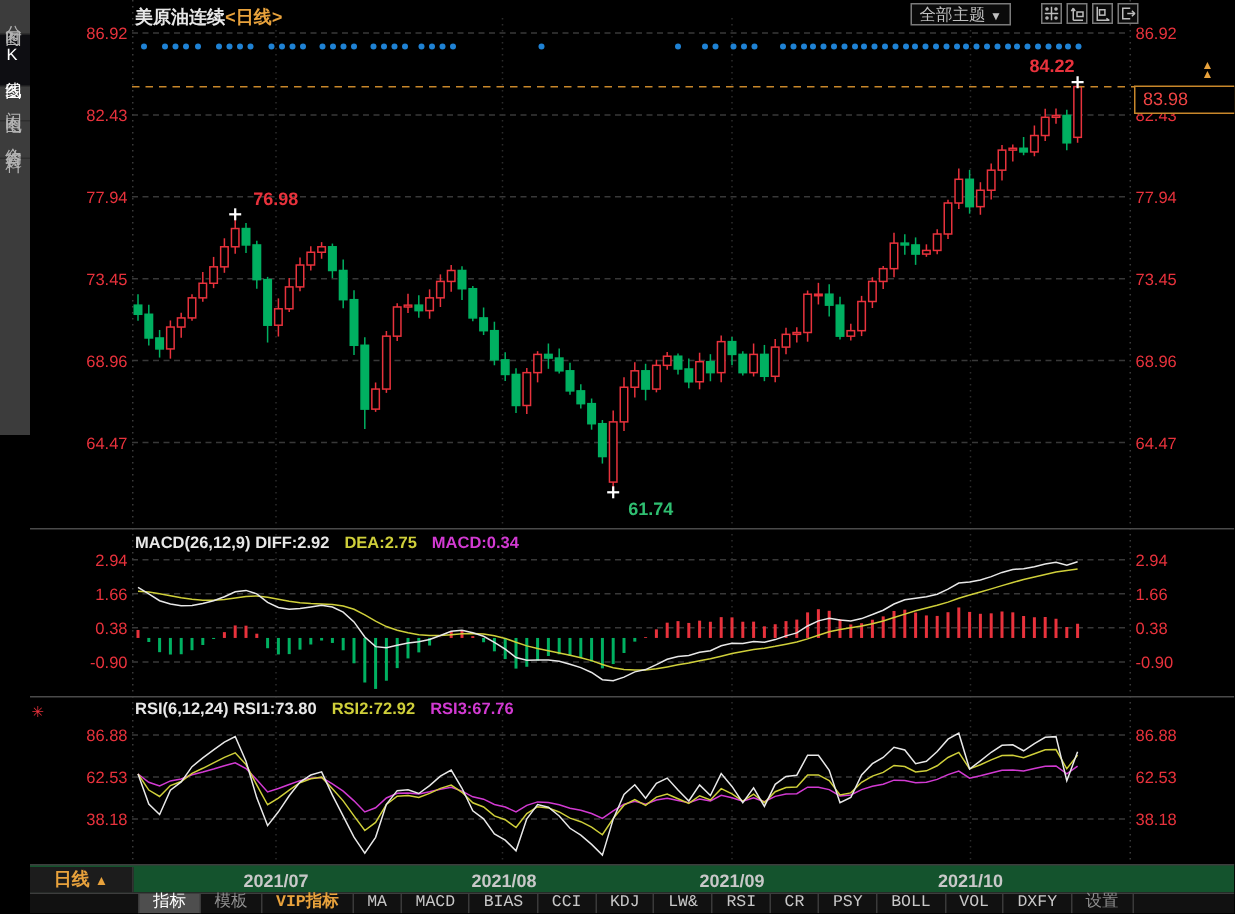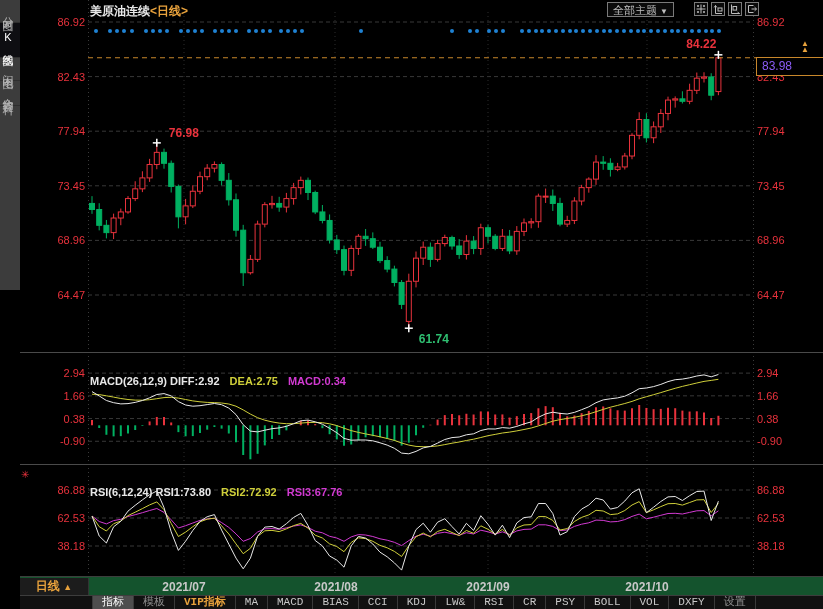--- a/index.html
+++ b/index.html
@@ -5,40 +5,40 @@
   html,body{margin:0;padding:0;background:#000;}
   .app{position:relative;width:823px;height:609px;background:#000;overflow:hidden;
        font-family:"Liberation Sans",sans-serif;color:#ccc;-webkit-font-smoothing:none;}
   
   .sidebar{position:absolute;left:0;top:0;width:20px;height:290px;background:#3c3c3c;z-index:5;}
   .side-item{writing-mode:vertical-lr;text-orientation:upright;width:20px;padding:8px 0;
        text-align:center;font-size:11px;letter-spacing:2px;color:#b4b4b4;cursor:pointer;
        border-bottom:1px solid #2e2e2e;margin:0 auto;display:block;}
   .side-item.sel{background:#0e0e12;color:#fff;}
   
-  .chart-title{position:absolute;left:90px;top:3px;font-size:12px;font-weight:bold;z-index:6;}
+  .chart-title{position:absolute;left:90px;top:3px;font-size:12px;font-weight:bold;z-index:6;font-family:Liberation Mono, monospace;}
   .chart-title .sym{color:#e8e8e8;}
   .chart-title .per{color:#e8a23c;}
   
   .theme-btn{position:absolute;left:607px;top:2px;height:15px;line-height:15px;padding:0 5px;
        border:1px solid #7a7a7a;color:#c0c0c0;font-size:11px;background:#0a0a0a;cursor:pointer;z-index:6;}
   .theme-btn .arr{font-size:8px;color:#c0c0c0;}
   .tool-icons{position:absolute;left:694px;top:2px;display:flex;gap:3px;z-index:6;}
   .tool-btn{width:14px;height:14px;border:1px solid #7a7a7a;background:#0a0a0a;cursor:pointer;
        display:flex;align-items:center;justify-content:center;padding:0;}
   .tool-btn svg{stroke:#bdbdbd;fill:none;stroke-width:1;}
   
-  .panel-label{position:absolute;left:90px;font-size:11px;font-weight:bold;z-index:6;white-space:nowrap;margin-top:19px;}
+  .panel-label{position:absolute;left:90px;font-size:11px;font-weight:bold;z-index:6;white-space:nowrap;}
   .panel-label .w{color:#e8e8e8;margin-right:10px;}
   .panel-label .y{color:#cfcf3a;margin-right:10px;}
   .panel-label .m{color:#d23ad2;}
   .rsi-alert{position:absolute;left:21px;top:469px;color:#e8323c;font-size:10px;z-index:6;}
   
   .price-tag{position:absolute;left:756px;top:57px;width:61px;height:17px;border:1px solid #c8872b;
-       background:#000;color:#8b5cf6;font-size:12px;line-height:17px;padding-left:5px;z-index:7;}
+       background:#000;color:#ef4444;font-size:12px;line-height:17px;padding-left:5px;z-index:7;}
   .price-arrow{position:absolute;left:801px;top:41px;display:flex;flex-direction:column;align-items:center;
        color:#e8a23c;font-size:8px;line-height:6px;z-index:7;}
   
   .xaxis-row{position:absolute;left:20px;top:576px;width:803px;height:19px;background:#14532d;
        border-top:1px solid #3d3d3d;box-sizing:border-box;z-index:5;}
   .period-btn{position:absolute;left:0;top:1px;width:68px;height:17px;background:#1c1c1c;
        color:#e8a23c;font-weight:bold;font-size:12px;text-align:center;line-height:17px;
        border-right:1px solid #333;cursor:pointer;}
   .period-btn .arr{font-size:9px;}
   .date-label{position:absolute;top:3px;transform:translateX(-50%);color:#c8c8c8;

